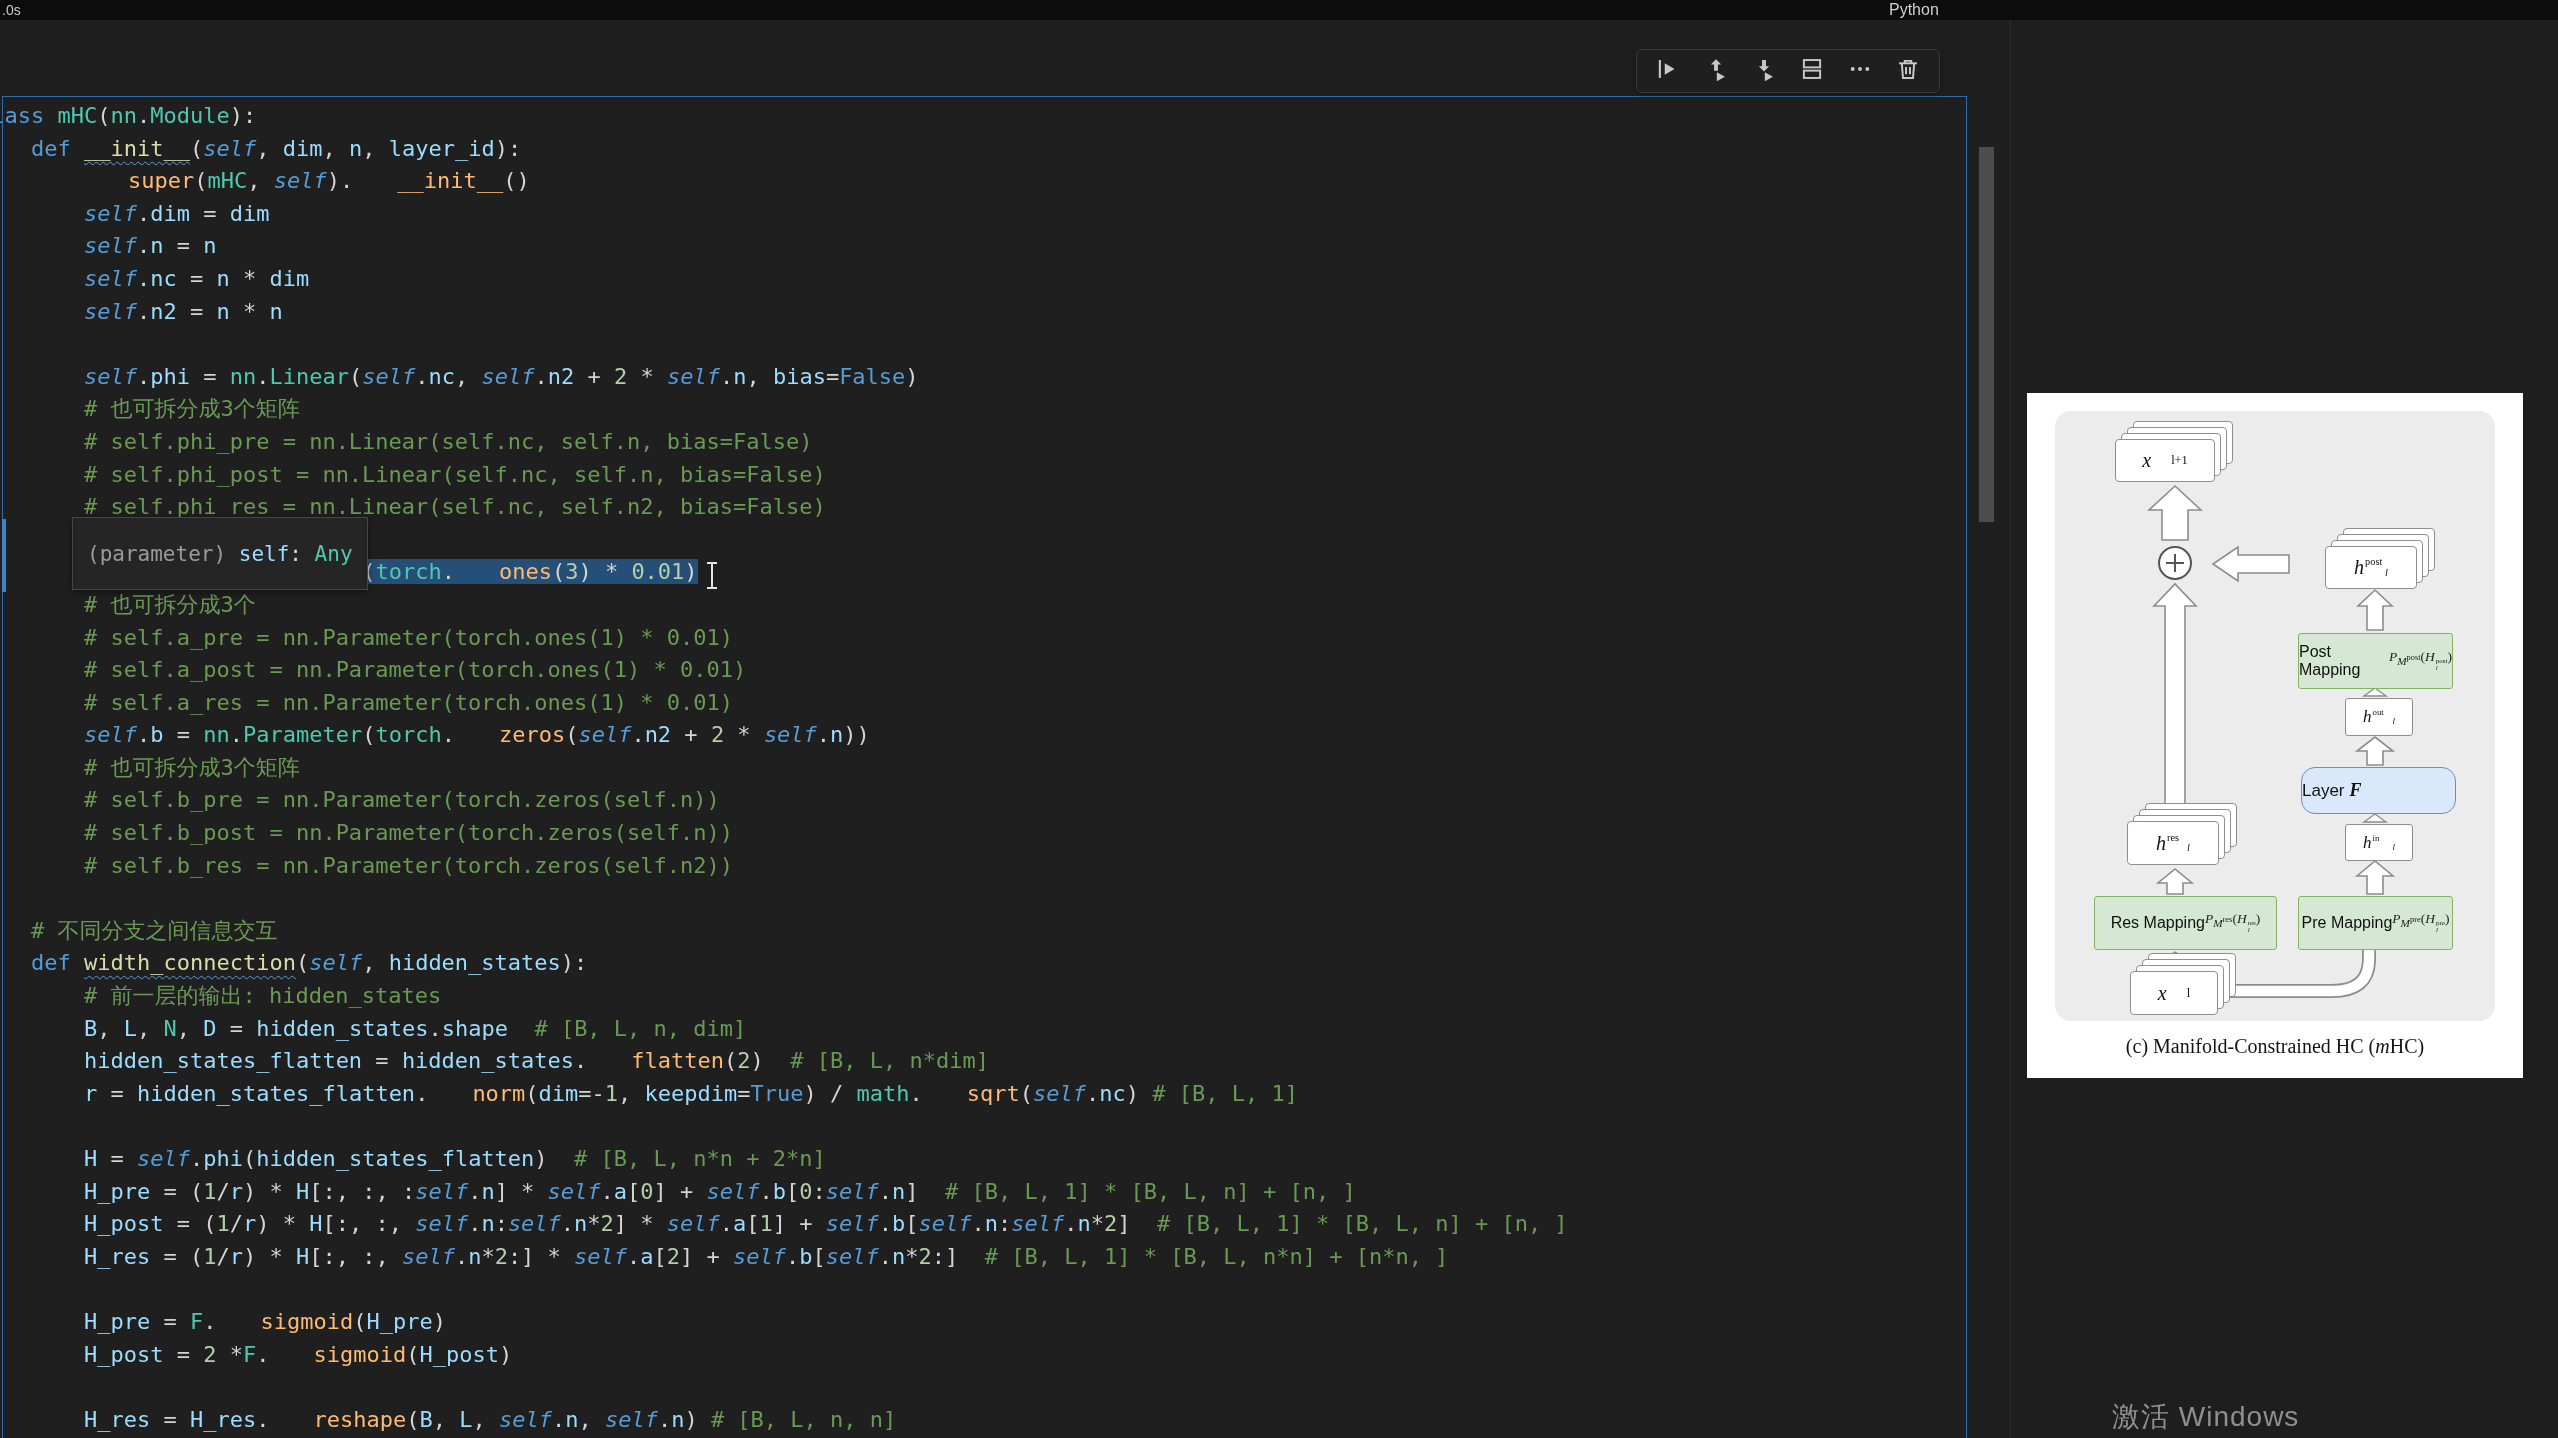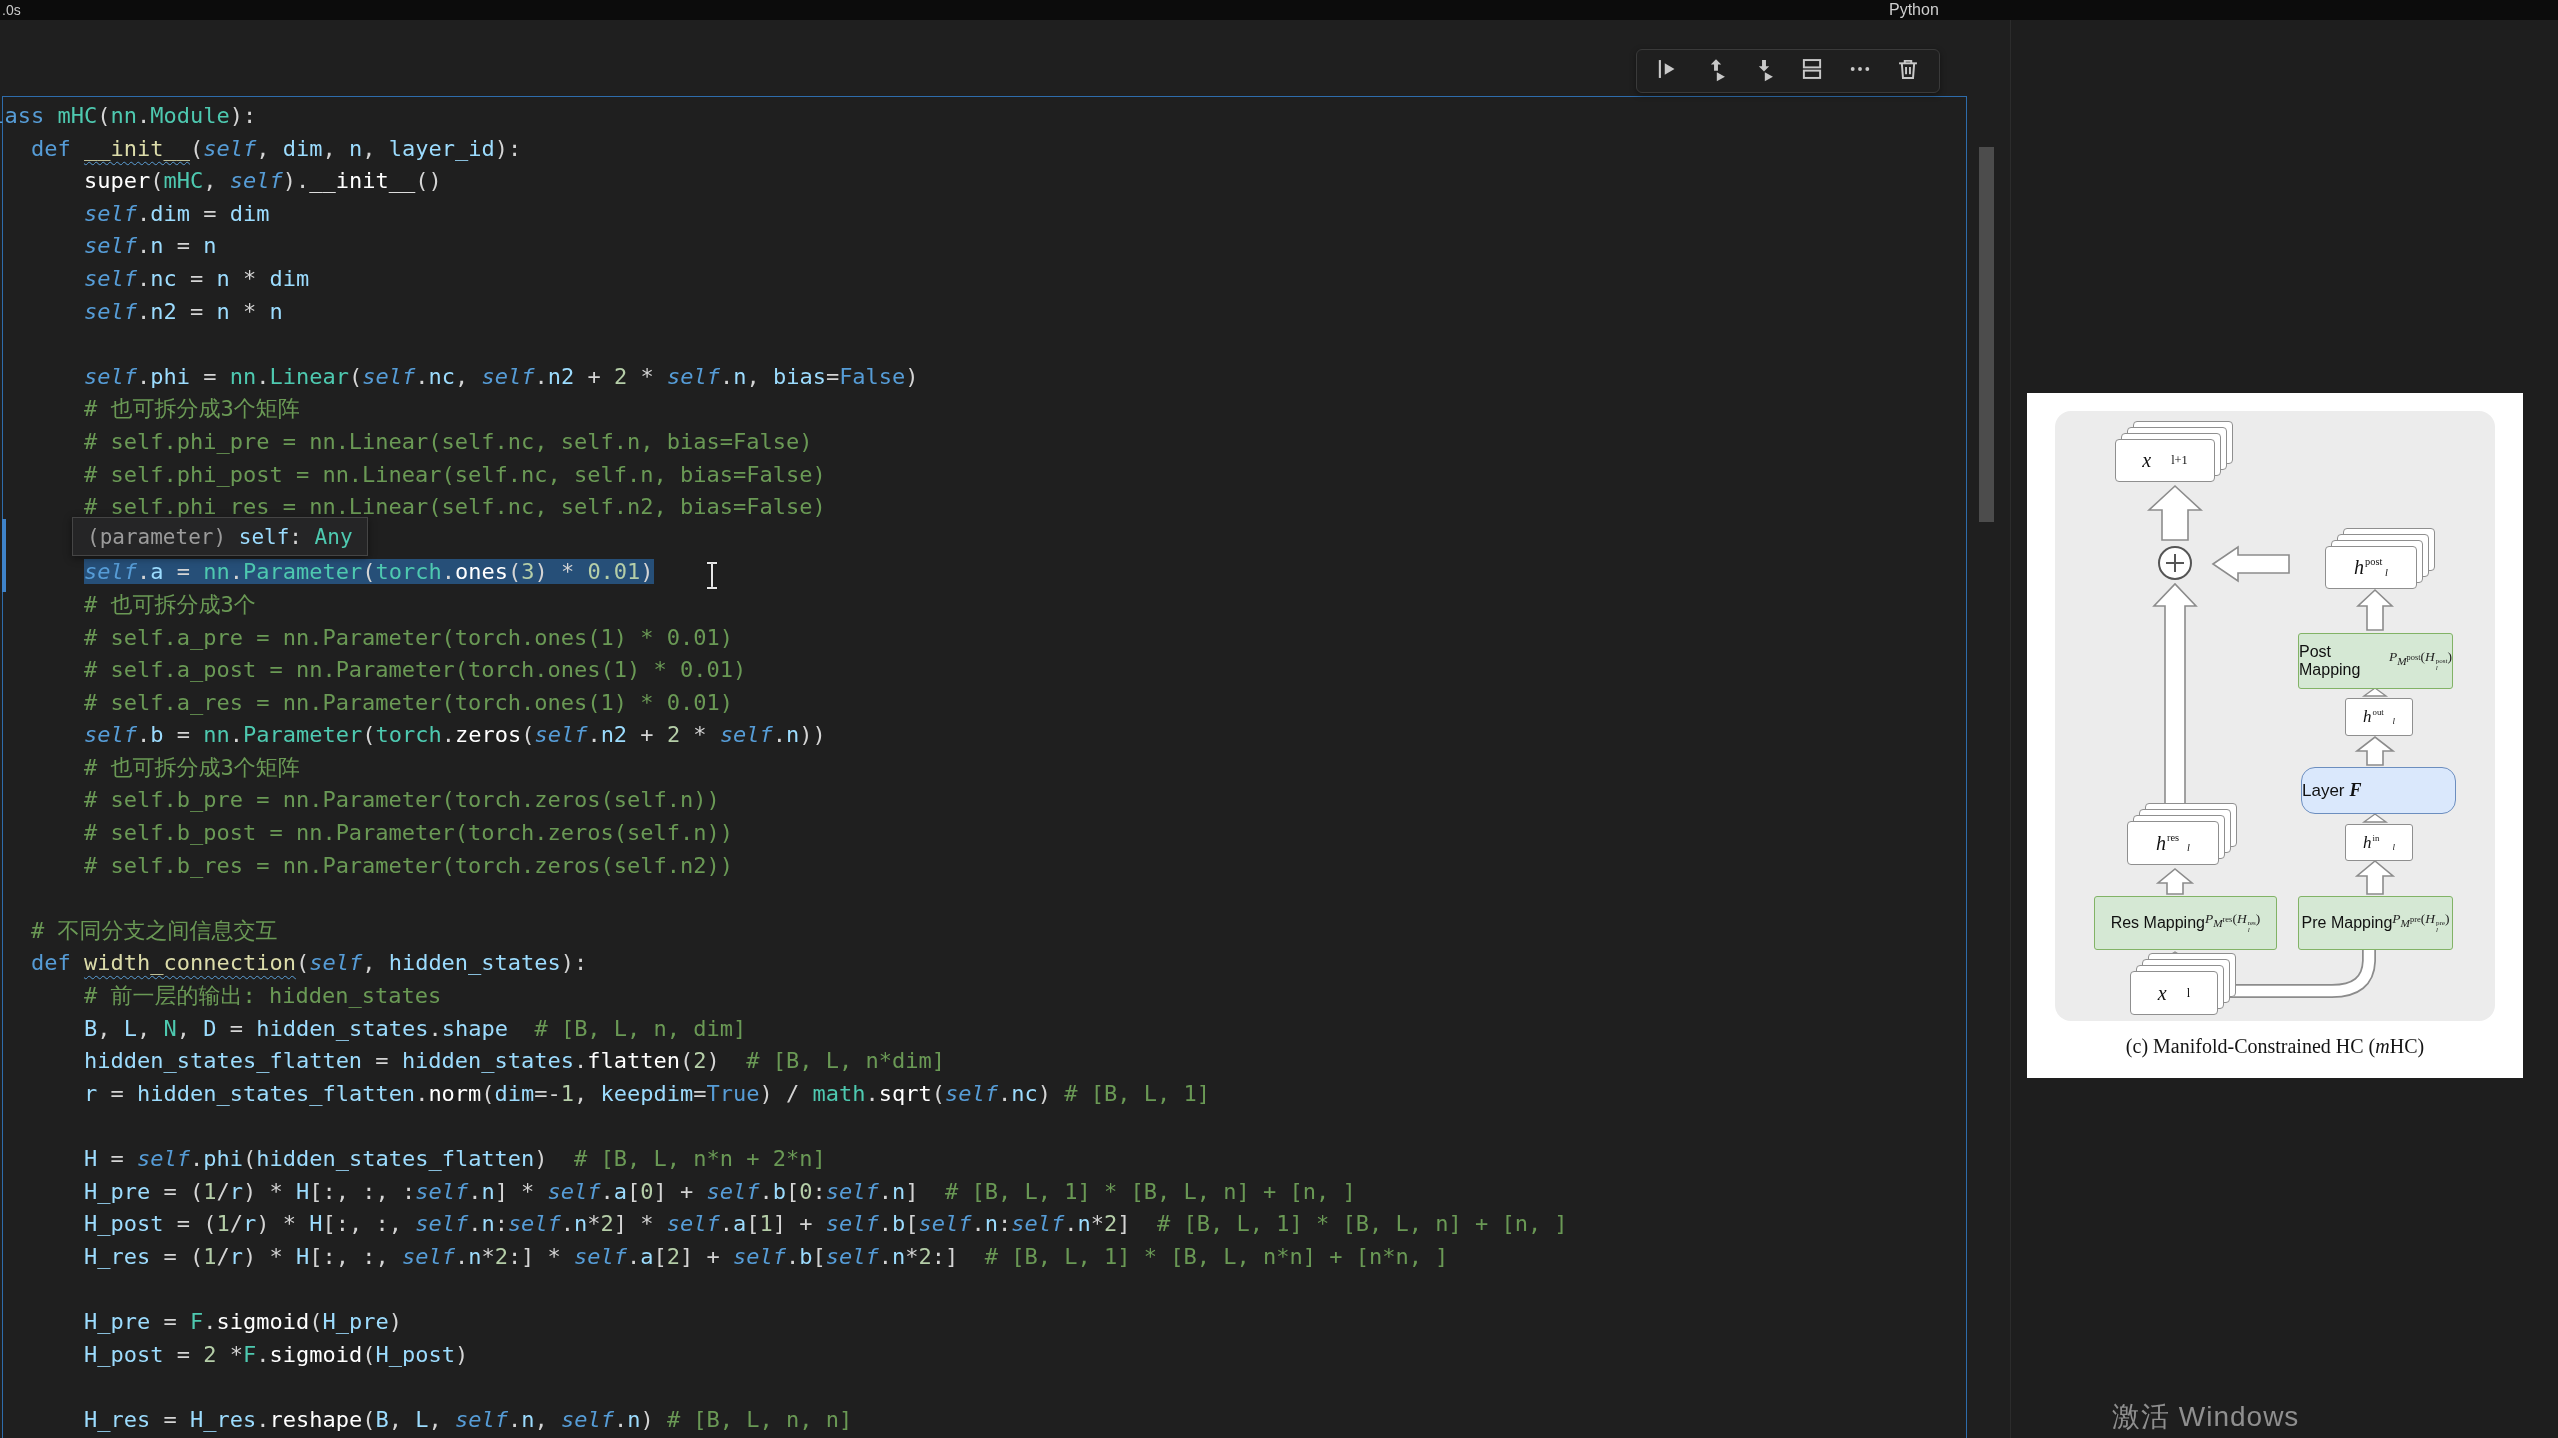--- a/index.html
+++ b/index.html
@@ -10,28 +10,28 @@
   
   .cell{position:absolute;left:2px;top:96px;width:1963px;height:1360px;border:1px solid #2e6cab;z-index:5;}
   .cell-accent{position:absolute;left:2px;top:519px;width:4px;height:73px;background:#3f83c9;z-index:15;}
   
   .code-area{position:absolute;left:-22px;top:100px;width:2200px;z-index:10;font-family:"DejaVu Sans Mono",monospace;font-size:22px;white-space:pre;}
   .code-line{height:32.6px;line-height:32.6px;}
   .selection{background:#264f78;}
   .t-kw{color:#569cd6;}
   .t-kwi{color:#569cd6;font-style:italic;}
   .t-cls{color:#4ec9b0;}
-  .t-fn{color:#ffffff;}
+  .t-fn{color:#fdba74;margin-left:44px;}
   .t-fnu{color:#dcdcaa;text-decoration-line:underline;text-decoration-style:wavy;text-decoration-color:#5b9fd6;text-decoration-thickness:1px;text-underline-offset:5px;}
   .t-var{color:#9cdcfe;}
   .t-num{color:#b5cea8;}
   .t-com{color:#6a9955;}
   .t-op{color:#d4d4d4;}
   
-  .hover-tooltip{position:absolute;left:72px;top:517px;height:37px;background:#252526;border:1px solid #454545;z-index:40;display:flex;align-items:center;padding:0 14px;font-family:"DejaVu Sans Mono",monospace;font-size:21px;white-space:pre;box-shadow:0 2px 8px rgba(0,0,0,.45);}
+  .hover-tooltip{position:absolute;left:72px;top:517px;height:37px;background:#252526;border:1px solid #454545;z-index:40;display:flex;align-items:center;padding:17px 14px;font-family:"DejaVu Sans Mono",monospace;font-size:21px;white-space:pre;box-shadow:0 2px 8px rgba(0,0,0,.45);}
   .tt-kind{color:#9b9b9b;}
   .tt-name{color:#9cdcfe;}
   .tt-sep{color:#d4d4d4;}
   .tt-type{color:#4ec9b0;}
   
   .cell-toolbar{position:absolute;left:1636px;top:49px;height:42px;z-index:30;display:flex;align-items:center;gap:10px;padding:0 12px;background:#1f1f1f;border:1px solid #3a3a3a;border-radius:6px;box-shadow:0 2px 6px rgba(0,0,0,.4);}
   .tb-btn{width:38px;height:34px;display:flex;align-items:center;justify-content:center;border-radius:4px;}
   .tb-btn svg{width:26px;height:26px;}
   
   .scroll-thumb{position:absolute;left:1979px;top:147px;width:15px;height:375px;background:#4c4c4c;z-index:25;}

